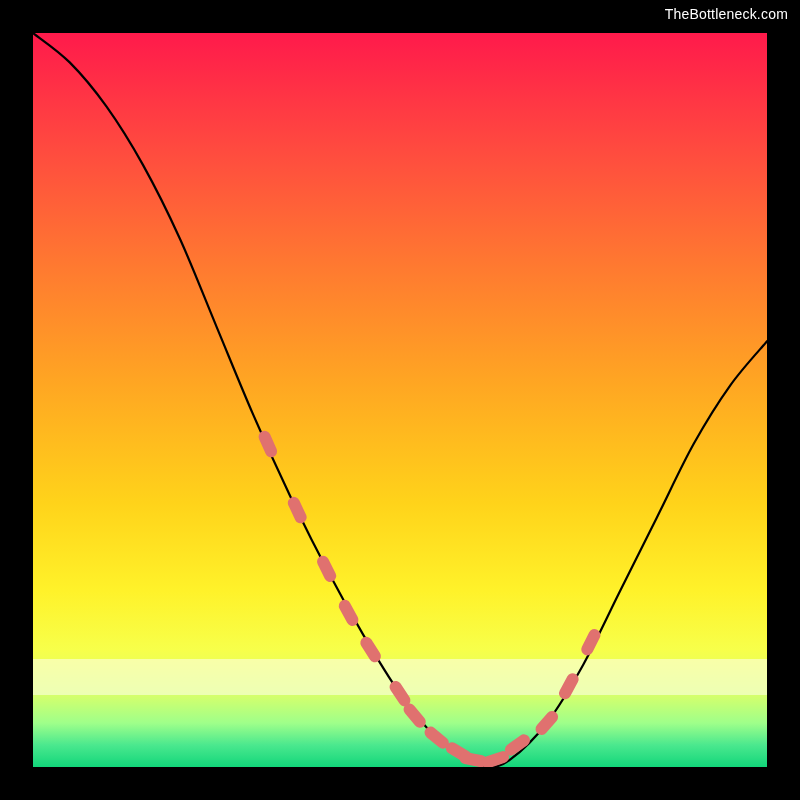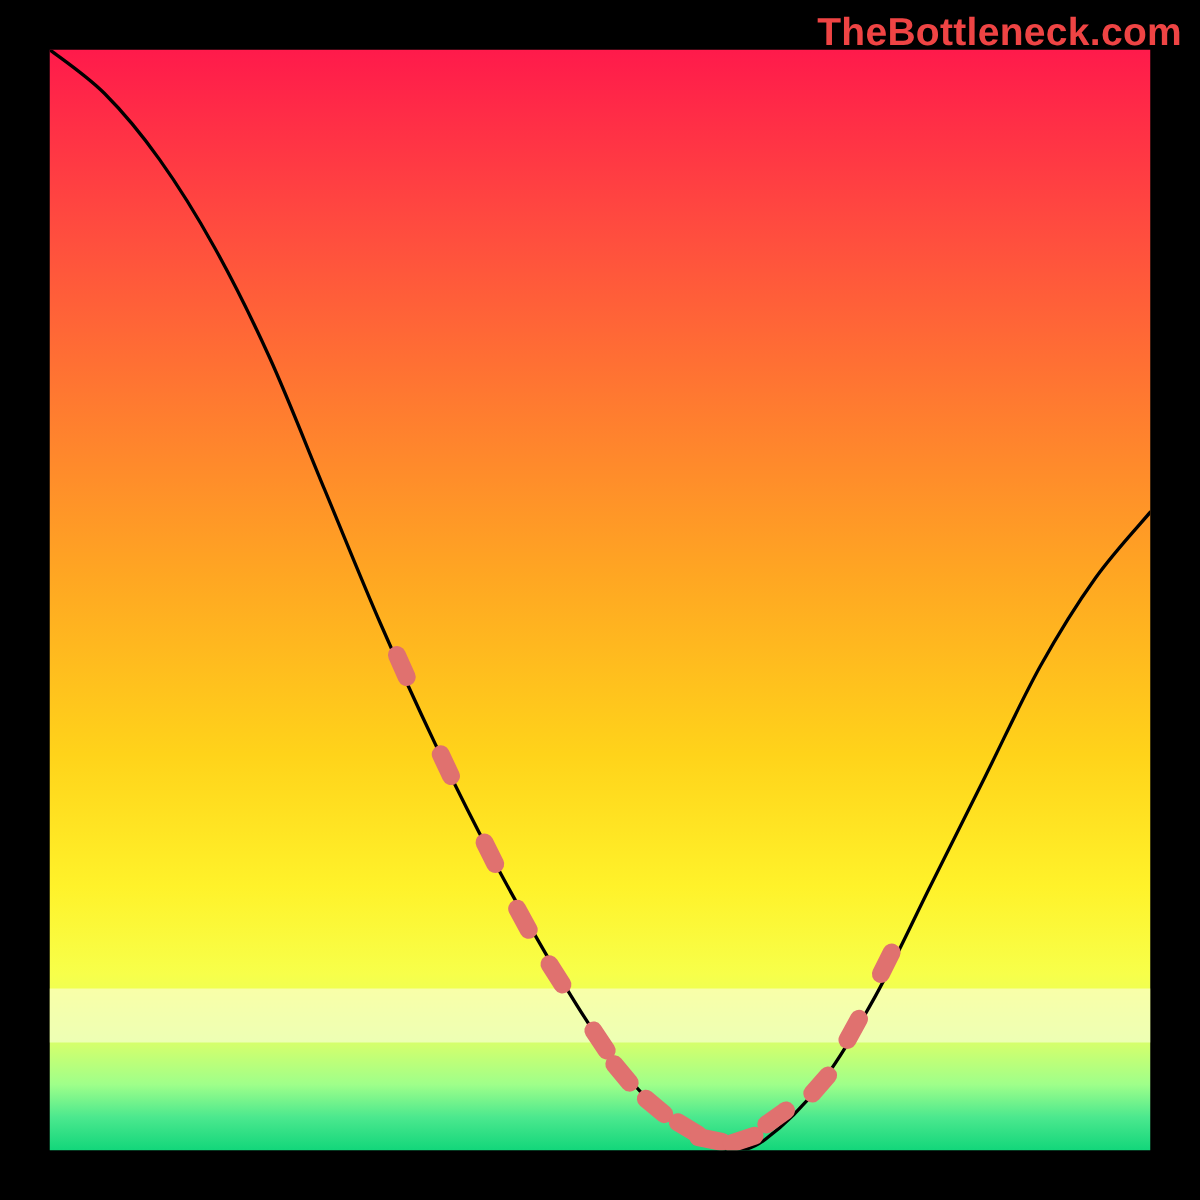--- a/index.html
+++ b/index.html
@@ -49,23 +49,23 @@
     left: 0;
     right: 0;
     height: 36px;
     bottom: 72px;
     background: rgba(255, 255, 240, 0.55);
   }
   .watermark {
     position: absolute;
     top: 6px;
     right: 12px;
-    color: #ef4444;
-    font-size: 26px;
-    font-weight: 700;
+    color: #ffffff;
+    font-size: 14px;
+    font-weight: 400;
     letter-spacing: 0.2px;
   }
   svg.curve {
     position: absolute;
     inset: 0;
   }
 </style>
 </head>
 <body>
 

